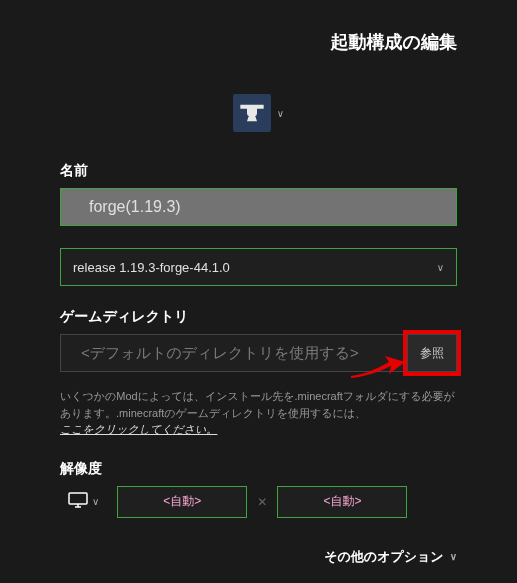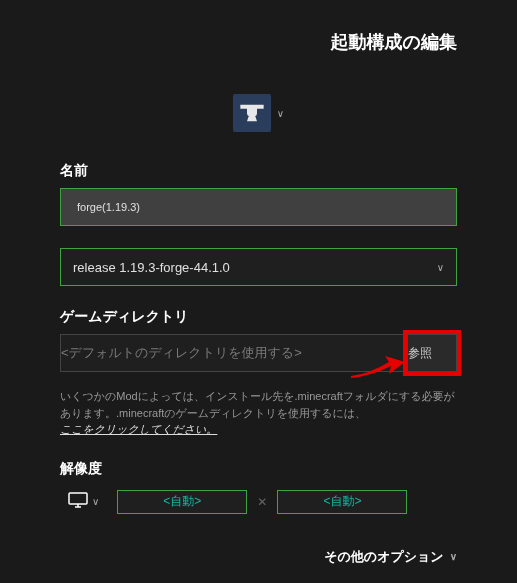--- a/index.html
+++ b/index.html
@@ -53,25 +53,25 @@
     }
     .field-label {
       font-size: 14px;
       font-weight: bold;
       margin-bottom: 8px;
       color: #ffffff;
     }
     .input-box {
       width: 100%;
       height: 38px;
-      background: #404040;
+      background: #737373;
       border: 1.5px solid #3fa33f;
       color: #e0e0e0;
-      padding: 0 16px;
-      font-size: 11px;
+      padding: 0 28px;
+      font-size: 16px;
       display: flex;
       align-items: center;
     }
     .select-box {
       width: 100%;
       height: 38px;
       background: #1f1f1f;
       border: 1.5px solid #3fa33f;
       color: #e0e0e0;
       padding: 15px 12px;
@@ -86,34 +86,35 @@
       gap: 0;
       position: relative;
     }
     .dir-input {
       flex: 1;
       height: 38px;
       background: #1f1f1f;
       border: 1px solid #444;
       border-right: none;
       color: #7a7a7a;
-      padding: 0 0;
-      font-size: 13px;
+      padding: 0 20px;
+      font-size: 15px;
       display: flex;
       align-items: center;
     }
     .browse-btn {
       width: 50px;
       height: 38px;
       background: #2a2a2a;
       border: 1px solid #444;
       color: #ccc;
       font-size: 12px;
       display: flex;
       align-items: center;
+      justify-content: center;
       cursor: pointer;
       position: relative;
     }
     .browse-highlight {
       position: absolute;
       top: -5px;
       left: -5px;
       right: -5px;
       bottom: -5px;
       border: 4px solid #e60000;
@@ -152,24 +153,24 @@
       gap: 4px;
       padding: 6px 8px;
       cursor: pointer;
     }
     .monitor-icon svg {
       width: 20px;
       height: 16px;
     }
     .res-input {
       width: 130px;
-      height: 24px;
+      height: 32px;
       background: #1f1f1f;
       border: 1.5px solid #3fa33f;
-      color: #14b8a6;
+      color: #f9a8d4;
       font-size: 12px;
       display: flex;
       align-items: center;
       justify-content: center;
       cursor: pointer;
     }
     .res-x {
       color: #666;
       font-size: 12px;
     }

